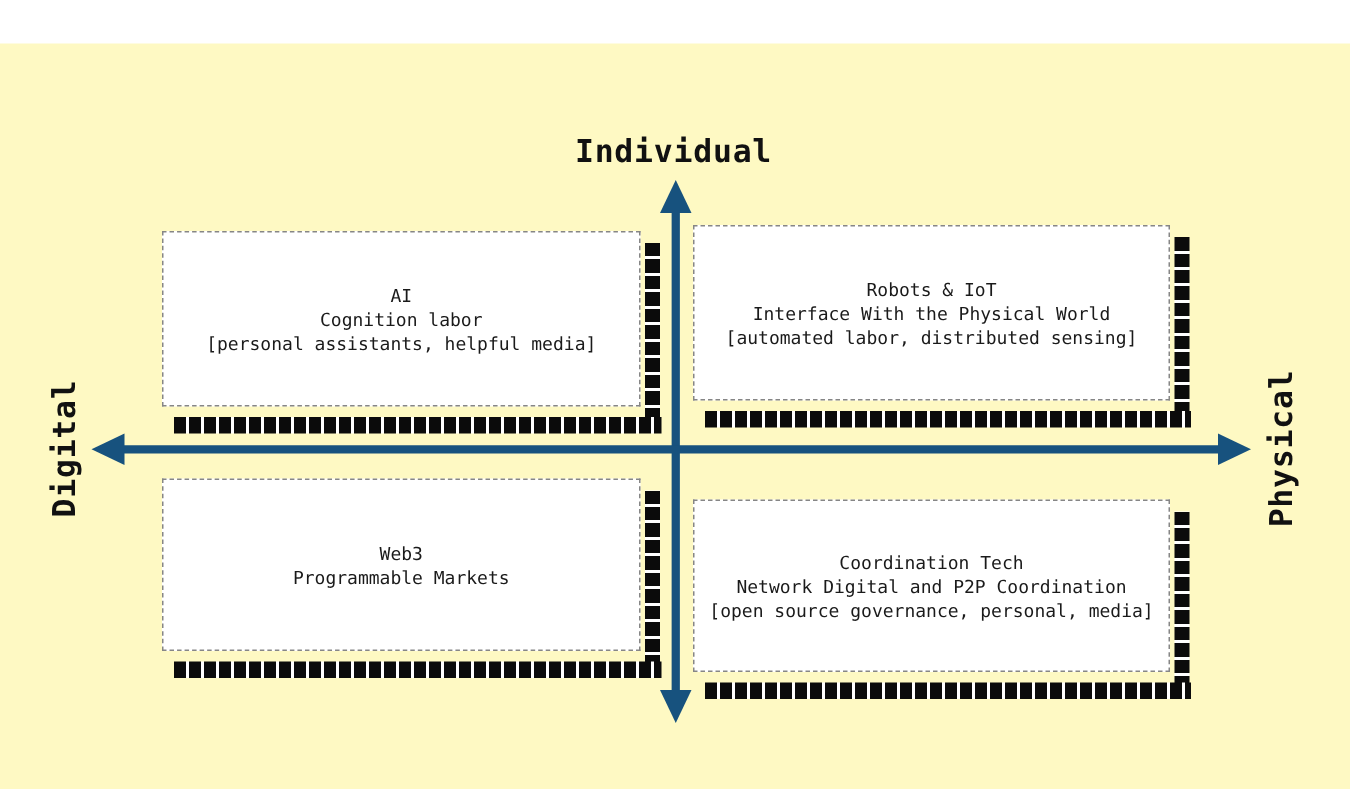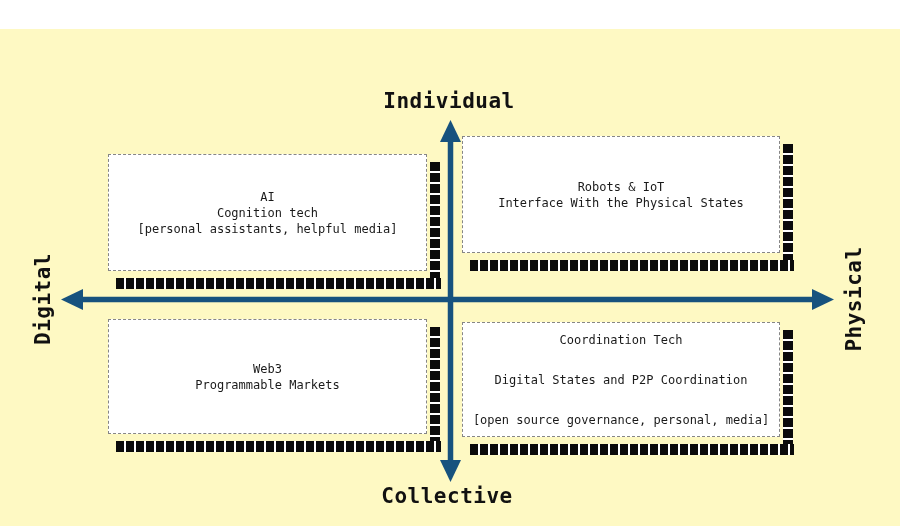--- a/index.html
+++ b/index.html
@@ -34,23 +34,23 @@
     flex-direction: column;
     align-items: center;
     justify-content: center;
     text-align: center;
     font-size: 12px;
     line-height: 16px;
     color: #1a1a1a;
     white-space: nowrap;
   }
   #box-tl { left: 108px; top: 125px; width: 317px; height: 115px; }
-  #box-tr { left: 462px; top: 107px; width: 316px; height: 115px; }
+  #box-tr { left: 462px; top: 121px; width: 316px; height: 115px; }
   #box-bl { left: 108px; top: 290px; width: 317px; height: 113px; }
-  #box-br { left: 462px; top: 293px; width: 316px; height: 113px; gap: 24px; }
+  #box-br { left: 462px; top: 304px; width: 316px; height: 113px; }
 
   .shadow-right {
     position: absolute;
     top: 7px;
     right: -14px;
     width: 10px;
     height: calc(100% + 7px);
     background: repeating-linear-gradient(to bottom, #0b0b0b 0 9px, #ffffff 9px 11px);
   }
   .shadow-bottom {
@@ -79,47 +79,47 @@
   <svg id="axes-svg" viewBox="0 0 900 526">
     <line class="axis-line" x1="450.5" y1="107" x2="450.5" y2="438"></line>
     <polygon class="axis-head" points="450.5,91 440,113 461,113"></polygon>
     <polygon class="axis-head" points="450.5,453 440,431 461,431"></polygon>
     <line class="axis-line" x1="78" y1="270.5" x2="817" y2="270.5"></line>
     <polygon class="axis-head" points="61,270.5 83,260 83,281"></polygon>
     <polygon class="axis-head" points="834,270.5 812,260 812,281"></polygon>
   </svg>
 
   <div class="axis-label" id="label-top">Individual</div>
-  <div class="axis-label" id="label-bottom">Collective</div>
   <div class="axis-label" id="label-left">Digital</div>
   <div class="axis-label" id="label-right">Physical</div>
 
   <div class="qbox" id="box-tl">
     <div class="shadow-right"></div>
     <div class="shadow-bottom"></div>
     <div>AI</div>
-    <div>Cognition tech</div>
+    <div>Cognition labor</div>
     <div>[personal assistants, helpful media]</div>
   </div>
 
   <div class="qbox" id="box-tr">
     <div class="shadow-right"></div>
     <div class="shadow-bottom"></div>
     <div>Robots &amp; IoT</div>
-    <div>Interface With the Physical States</div>
+    <div>Interface With the Physical World</div>
+    <div>[automated labor, distributed sensing]</div>
   </div>
 
   <div class="qbox" id="box-bl">
     <div class="shadow-right"></div>
     <div class="shadow-bottom"></div>
     <div>Web3</div>
     <div>Programmable Markets</div>
   </div>
 
   <div class="qbox" id="box-br">
     <div class="shadow-right"></div>
     <div class="shadow-bottom"></div>
     <div>Coordination Tech</div>
-    <div>Digital States and P2P Coordination</div>
+    <div>Network Digital and P2P Coordination</div>
     <div>[open source governance, personal, media]</div>
   </div>
 
 </div>
 
 </body></html>

